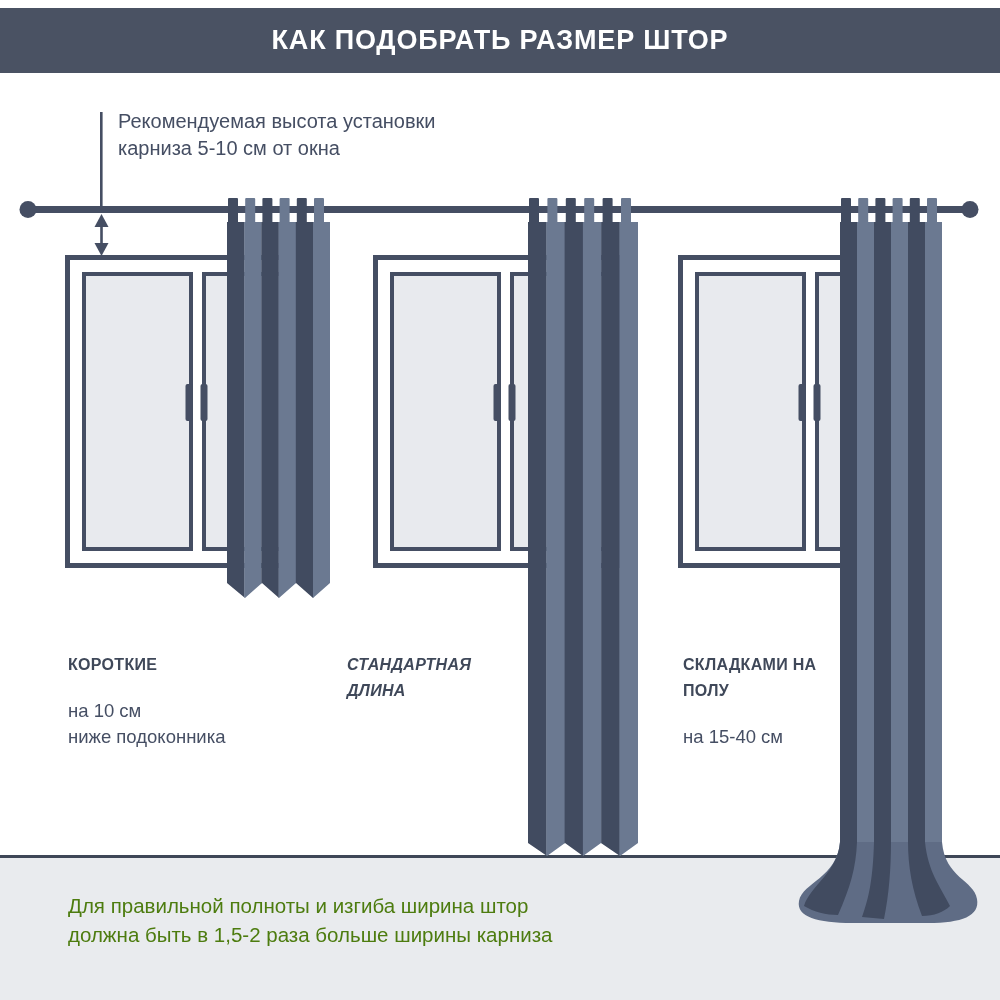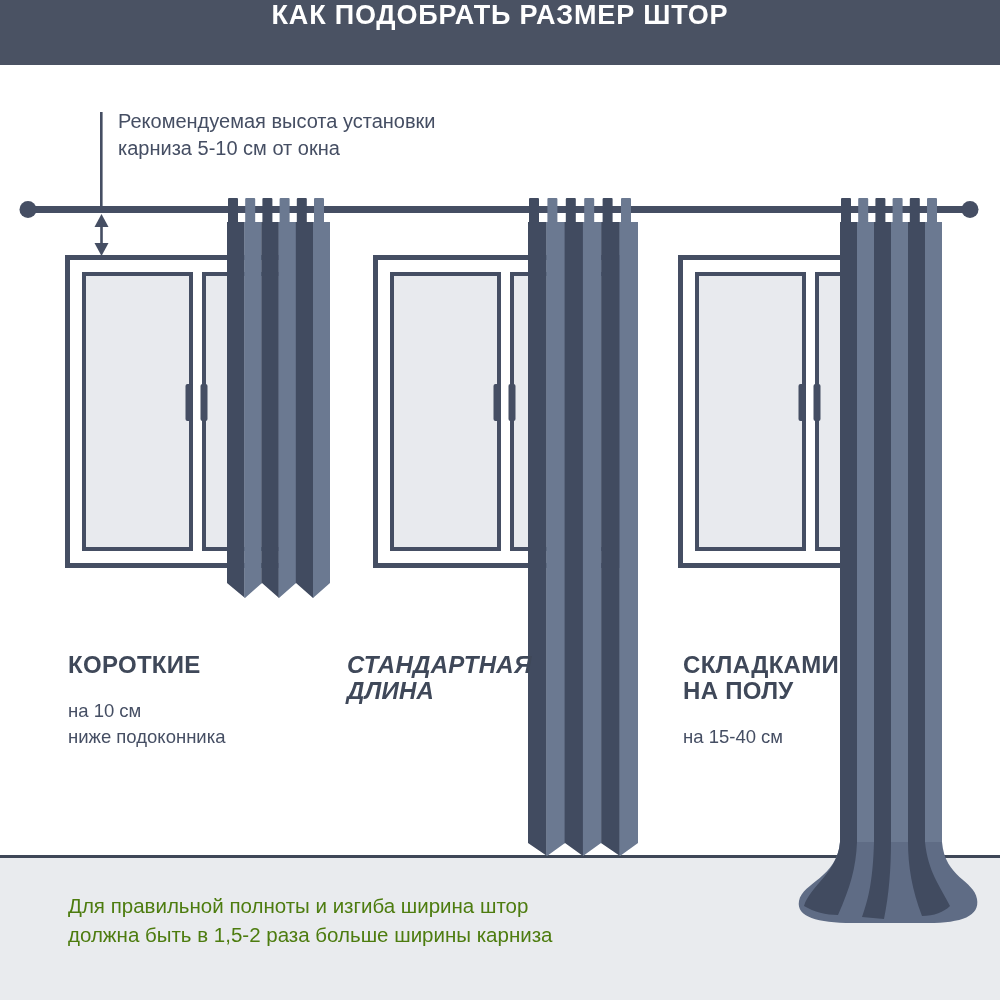--- a/index.html
+++ b/index.html
@@ -13,36 +13,36 @@
     --band-line:#3e4757;
     --text:#454e63;
   }
   *{margin:0;padding:0;box-sizing:border-box;}
   html,body{background:#fff;}
   .stage{
     position:relative;width:1000px;height:1000px;background:#fff;overflow:hidden;
     font-family:"Liberation Sans","DejaVu Sans",sans-serif;color:var(--text);
   }
   .header{
-    position:absolute;left:0;top:0;width:1000px;height:65px;background:var(--header-bg);
-    display:flex;align-items:flex-start;justify-content:center;
+    position:absolute;left:0;top:8px;width:1000px;height:65px;background:var(--header-bg);
+    display:flex;align-items:center;justify-content:center;
   }
   .header .title{
     color:#ffffff;font-size:27px;font-weight:600;letter-spacing:.8px;
   }
   .annotation{
     position:absolute;left:118px;top:108px;font-size:20px;line-height:27px;color:var(--text);
   }
   .floor-band{
     position:absolute;left:0;top:855px;width:1000px;height:145px;
     background:var(--band-bg);border-top:3px solid var(--band-line);
   }
   .diagram-svg{position:absolute;left:0;top:0;width:1000px;height:1000px;}
   .label{position:absolute;color:var(--text);}
-  .label .heading{font-size:24px;font-weight:700;line-height:26px;letter-spacing:.3px;color:#3f4859;}
+  .label .heading{font-size:16px;font-weight:700;line-height:26px;letter-spacing:.3px;color:#3f4859;}
   .label .body{margin-top:20px;font-size:18.5px;line-height:26px;}
   .label-1{left:68px;top:652px;width:200px;}
   .label-2{left:347px;top:652px;width:162px;font-style:italic;}
   .label-3{left:683px;top:652px;width:162px;}
   .footer-note{
     position:absolute;left:68px;top:891px;font-size:20.5px;line-height:29px;color:#4d7c0f;
   }
 </style>
 </head>
 <body>

